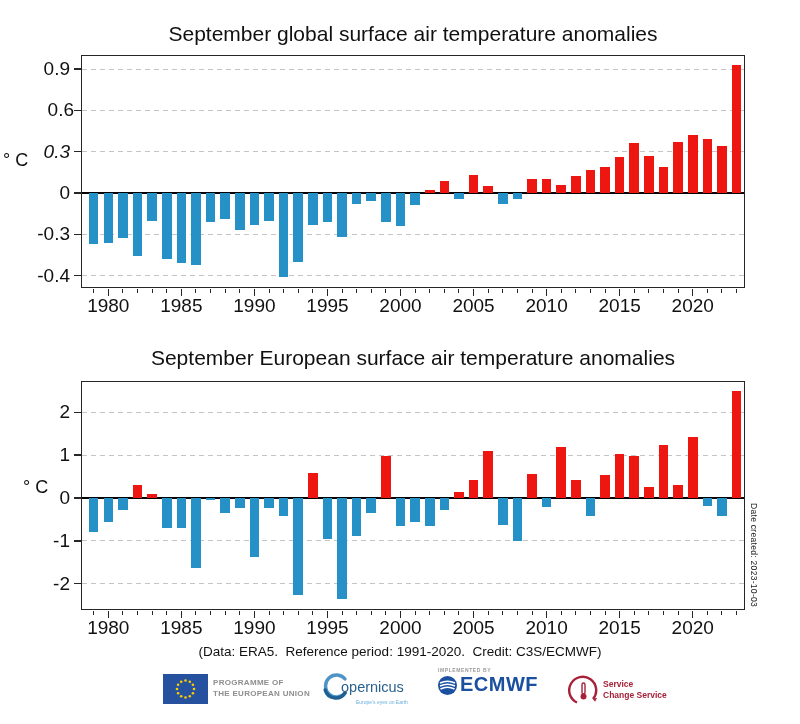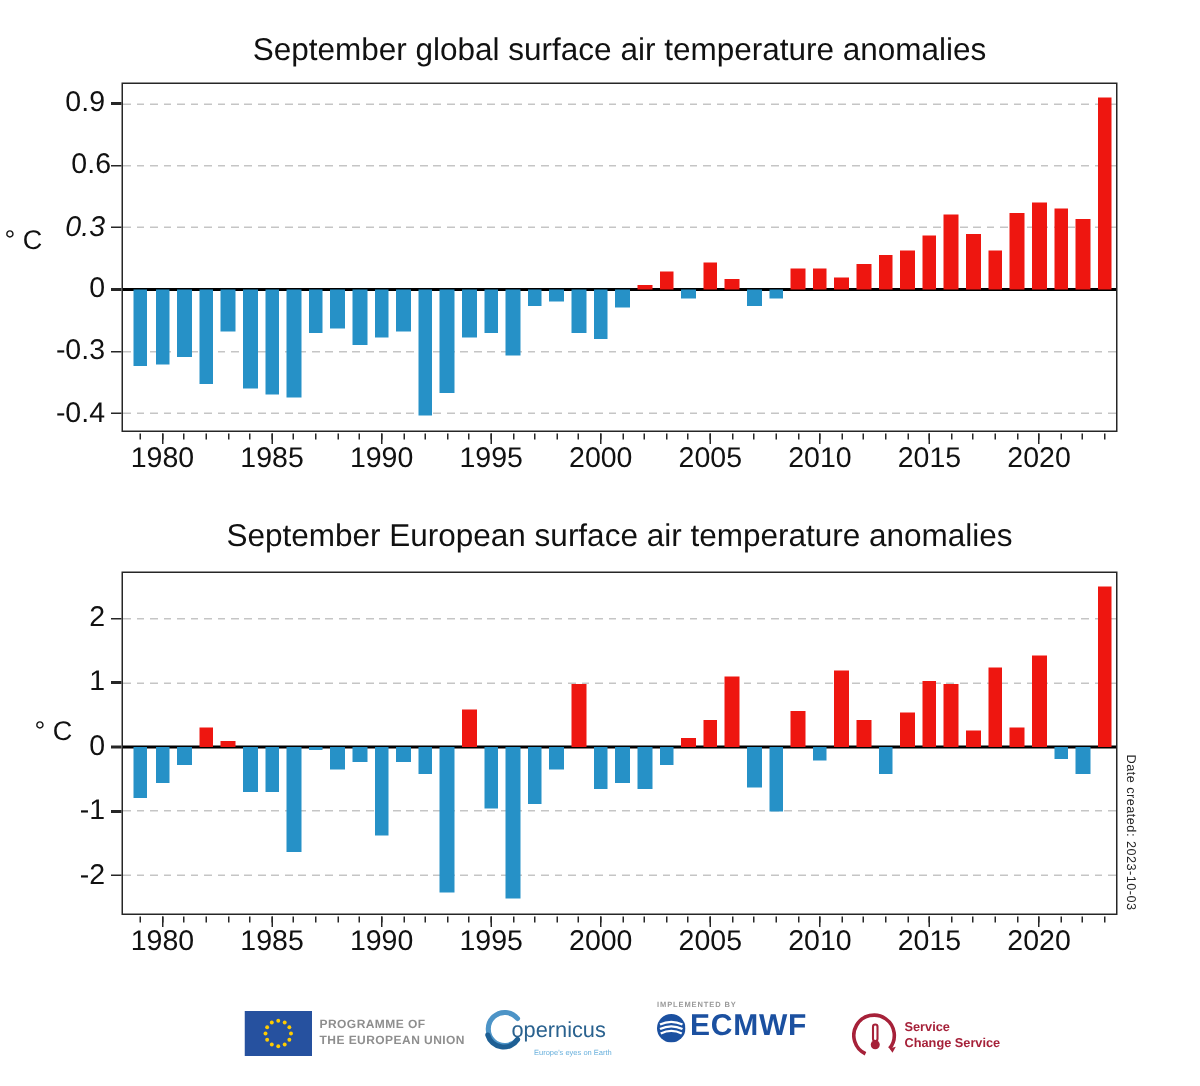--- a/index.html
+++ b/index.html
@@ -141,20 +141,21 @@
       <div class="bar" style="left: 547.47px; width: 9.6px; top: 74.056px; height: 41.944px; background: rgb(238, 22, 16);"></div>
       <div class="bar" style="left: 562.08px; width: 9.6px; top: 104.872px; height: 11.128px; background: rgb(238, 22, 16);"></div>
       <div class="bar" style="left: 576.69px; width: 9.6px; top: 63.356px; height: 52.644px; background: rgb(238, 22, 16);"></div>
       <div class="bar" style="left: 591.3px; width: 9.6px; top: 102.732px; height: 13.268px; background: rgb(238, 22, 16);"></div>
       <div class="bar" style="left: 605.91px; width: 9.6px; top: 55.224px; height: 60.776px; background: rgb(238, 22, 16);"></div>
       <div class="bar" style="left: 620.52px; width: 9.6px; top: 116px; height: 7.704px; background: rgb(38, 145, 199);"></div>
       <div class="bar" style="left: 635.13px; width: 9.6px; top: 116px; height: 17.548px; background: rgb(38, 145, 199);"></div>
       <div class="bar" style="left: 649.74px; width: 9.6px; top: 8.572px; height: 107.428px; background: rgb(238, 22, 16);"></div>
     </div>
 
+  <div class="caption">(Data: ERA5.  Reference period: 1991-2020.  Credit: C3S/ECMWF)</div>
   <div class="datestamp">Date created: 2023-10-03</div>
 
   <div>
     <svg class="logo" style="left:163px;top:674px;" width="45" height="30" viewBox="0 0 45 30">
       <rect x="0" y="0" width="45" height="30" fill="#26519f"></rect>
       <g fill="#ffcc00">
         <circle cx="22.5" cy="6.5" r="1.3"></circle>
           <circle cx="26.8" cy="7.7" r="1.3"></circle>
         <circle cx="29.9" cy="10.8" r="1.3"></circle>
           <circle cx="31.0" cy="15.0" r="1.3"></circle>

